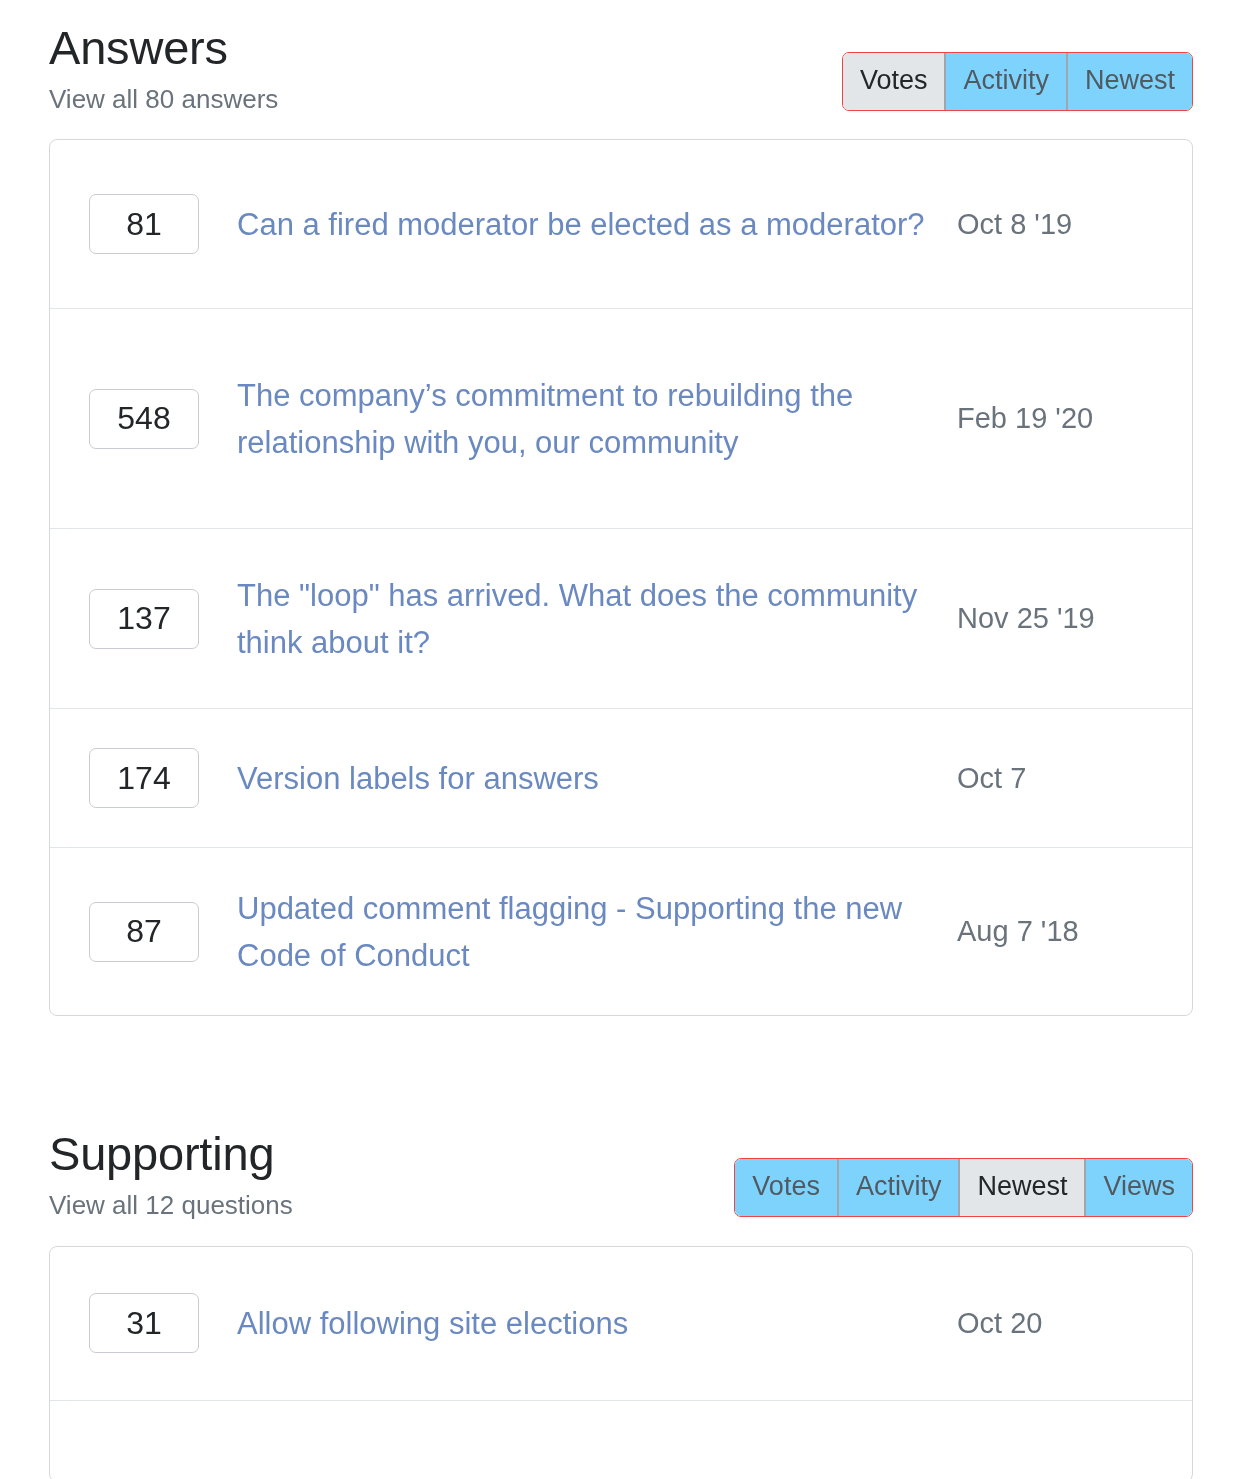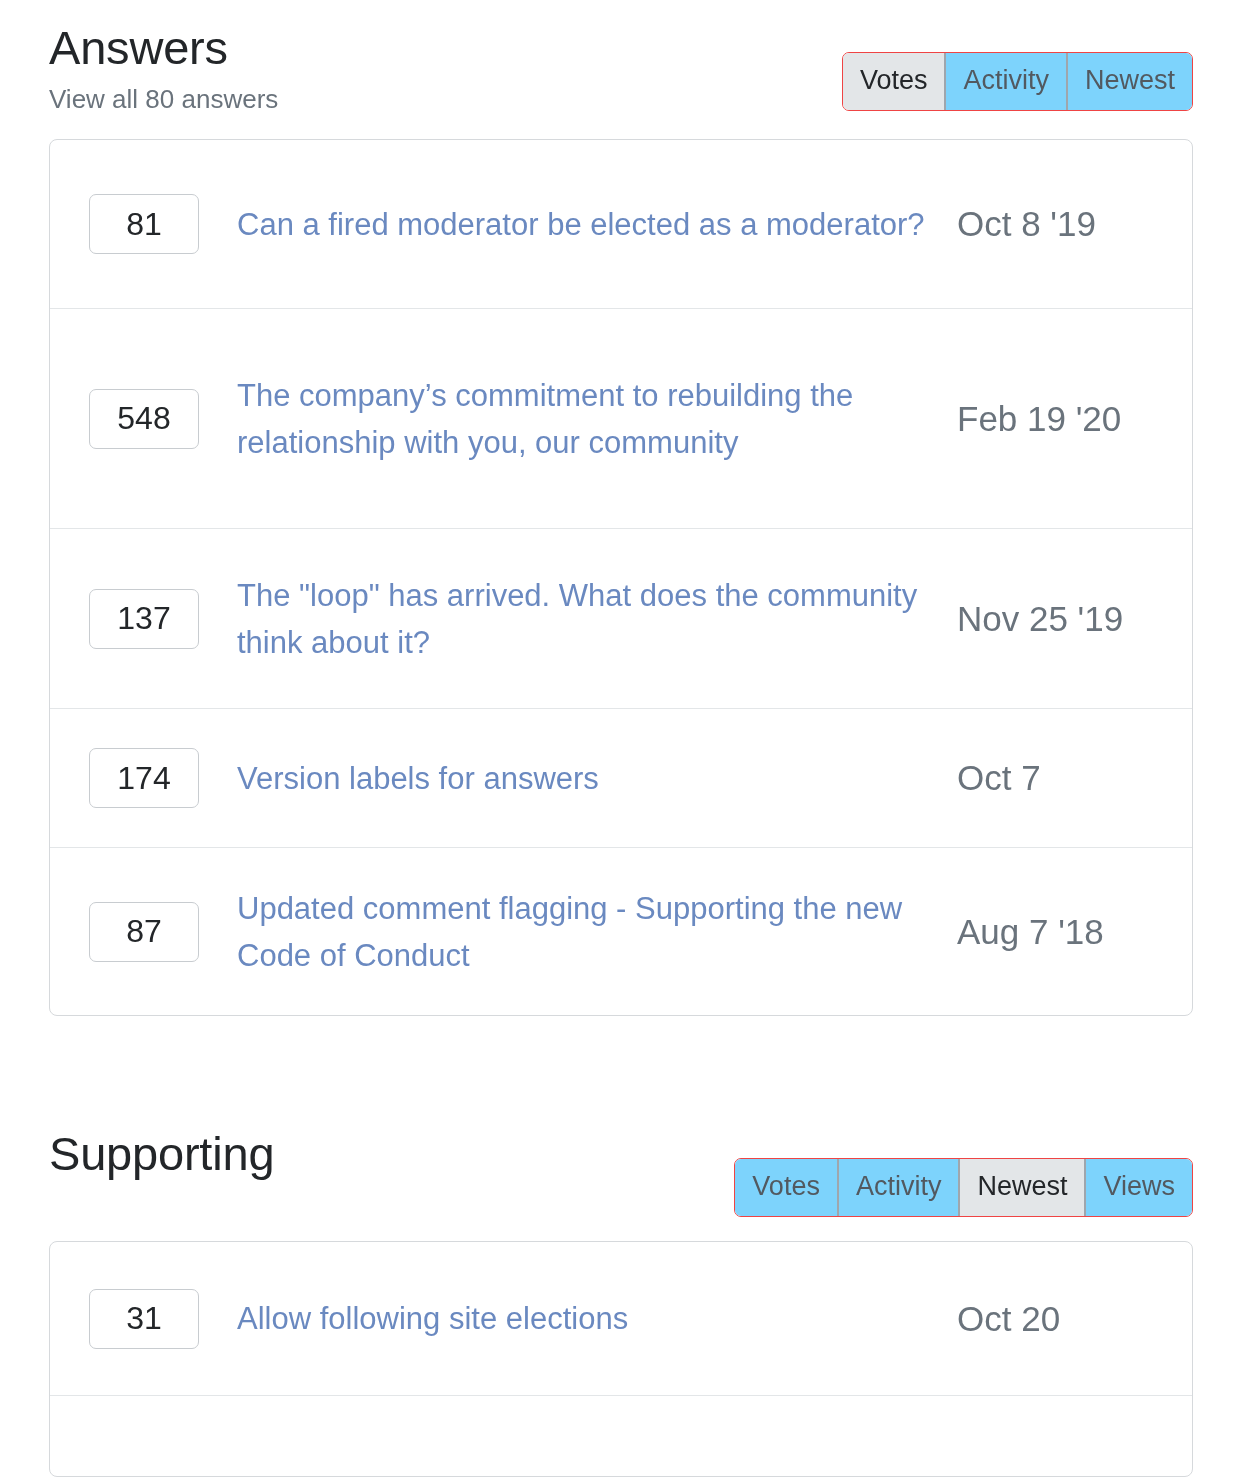--- a/index.html
+++ b/index.html
@@ -114,21 +114,21 @@
     margin-right: 20px;
     font-size: 31px;
     line-height: 1.52;
     color: #6a89c0;
     cursor: pointer;
     max-width: 700px;
   }
 
   .date {
     flex: none;
-    font-size: 35px;
+    font-size: 29px;
     color: #6a737c;
     white-space: nowrap;
   }
 
   
   .answers-card .row.r1 { min-height: 169px; }
   .answers-card .row.r2 { min-height: 220px; }
   .answers-card .row.r3 { min-height: 180px; }
   .answers-card .row.r4 { min-height: 139px; }
   .answers-card .row.r5 { min-height: 167px; }
@@ -192,20 +192,21 @@
         <div class="date">Aug 7 '18</div>
       </div>
 
     </div>
   </div>
 
   <div class="section questions-section">
     <div class="section-head">
       <div class="head-text">
         <div class="section-title">Supporting</div>
+        <div class="section-sub">View all 12 questions</div>
       </div>
       <div class="tabgroup">
         <div class="tab">Votes</div>
         <div class="tab">Activity</div>
         <div class="tab selected">Newest</div>
         <div class="tab">Views</div>
       </div>
     </div>
 
     <div class="card questions-card">

